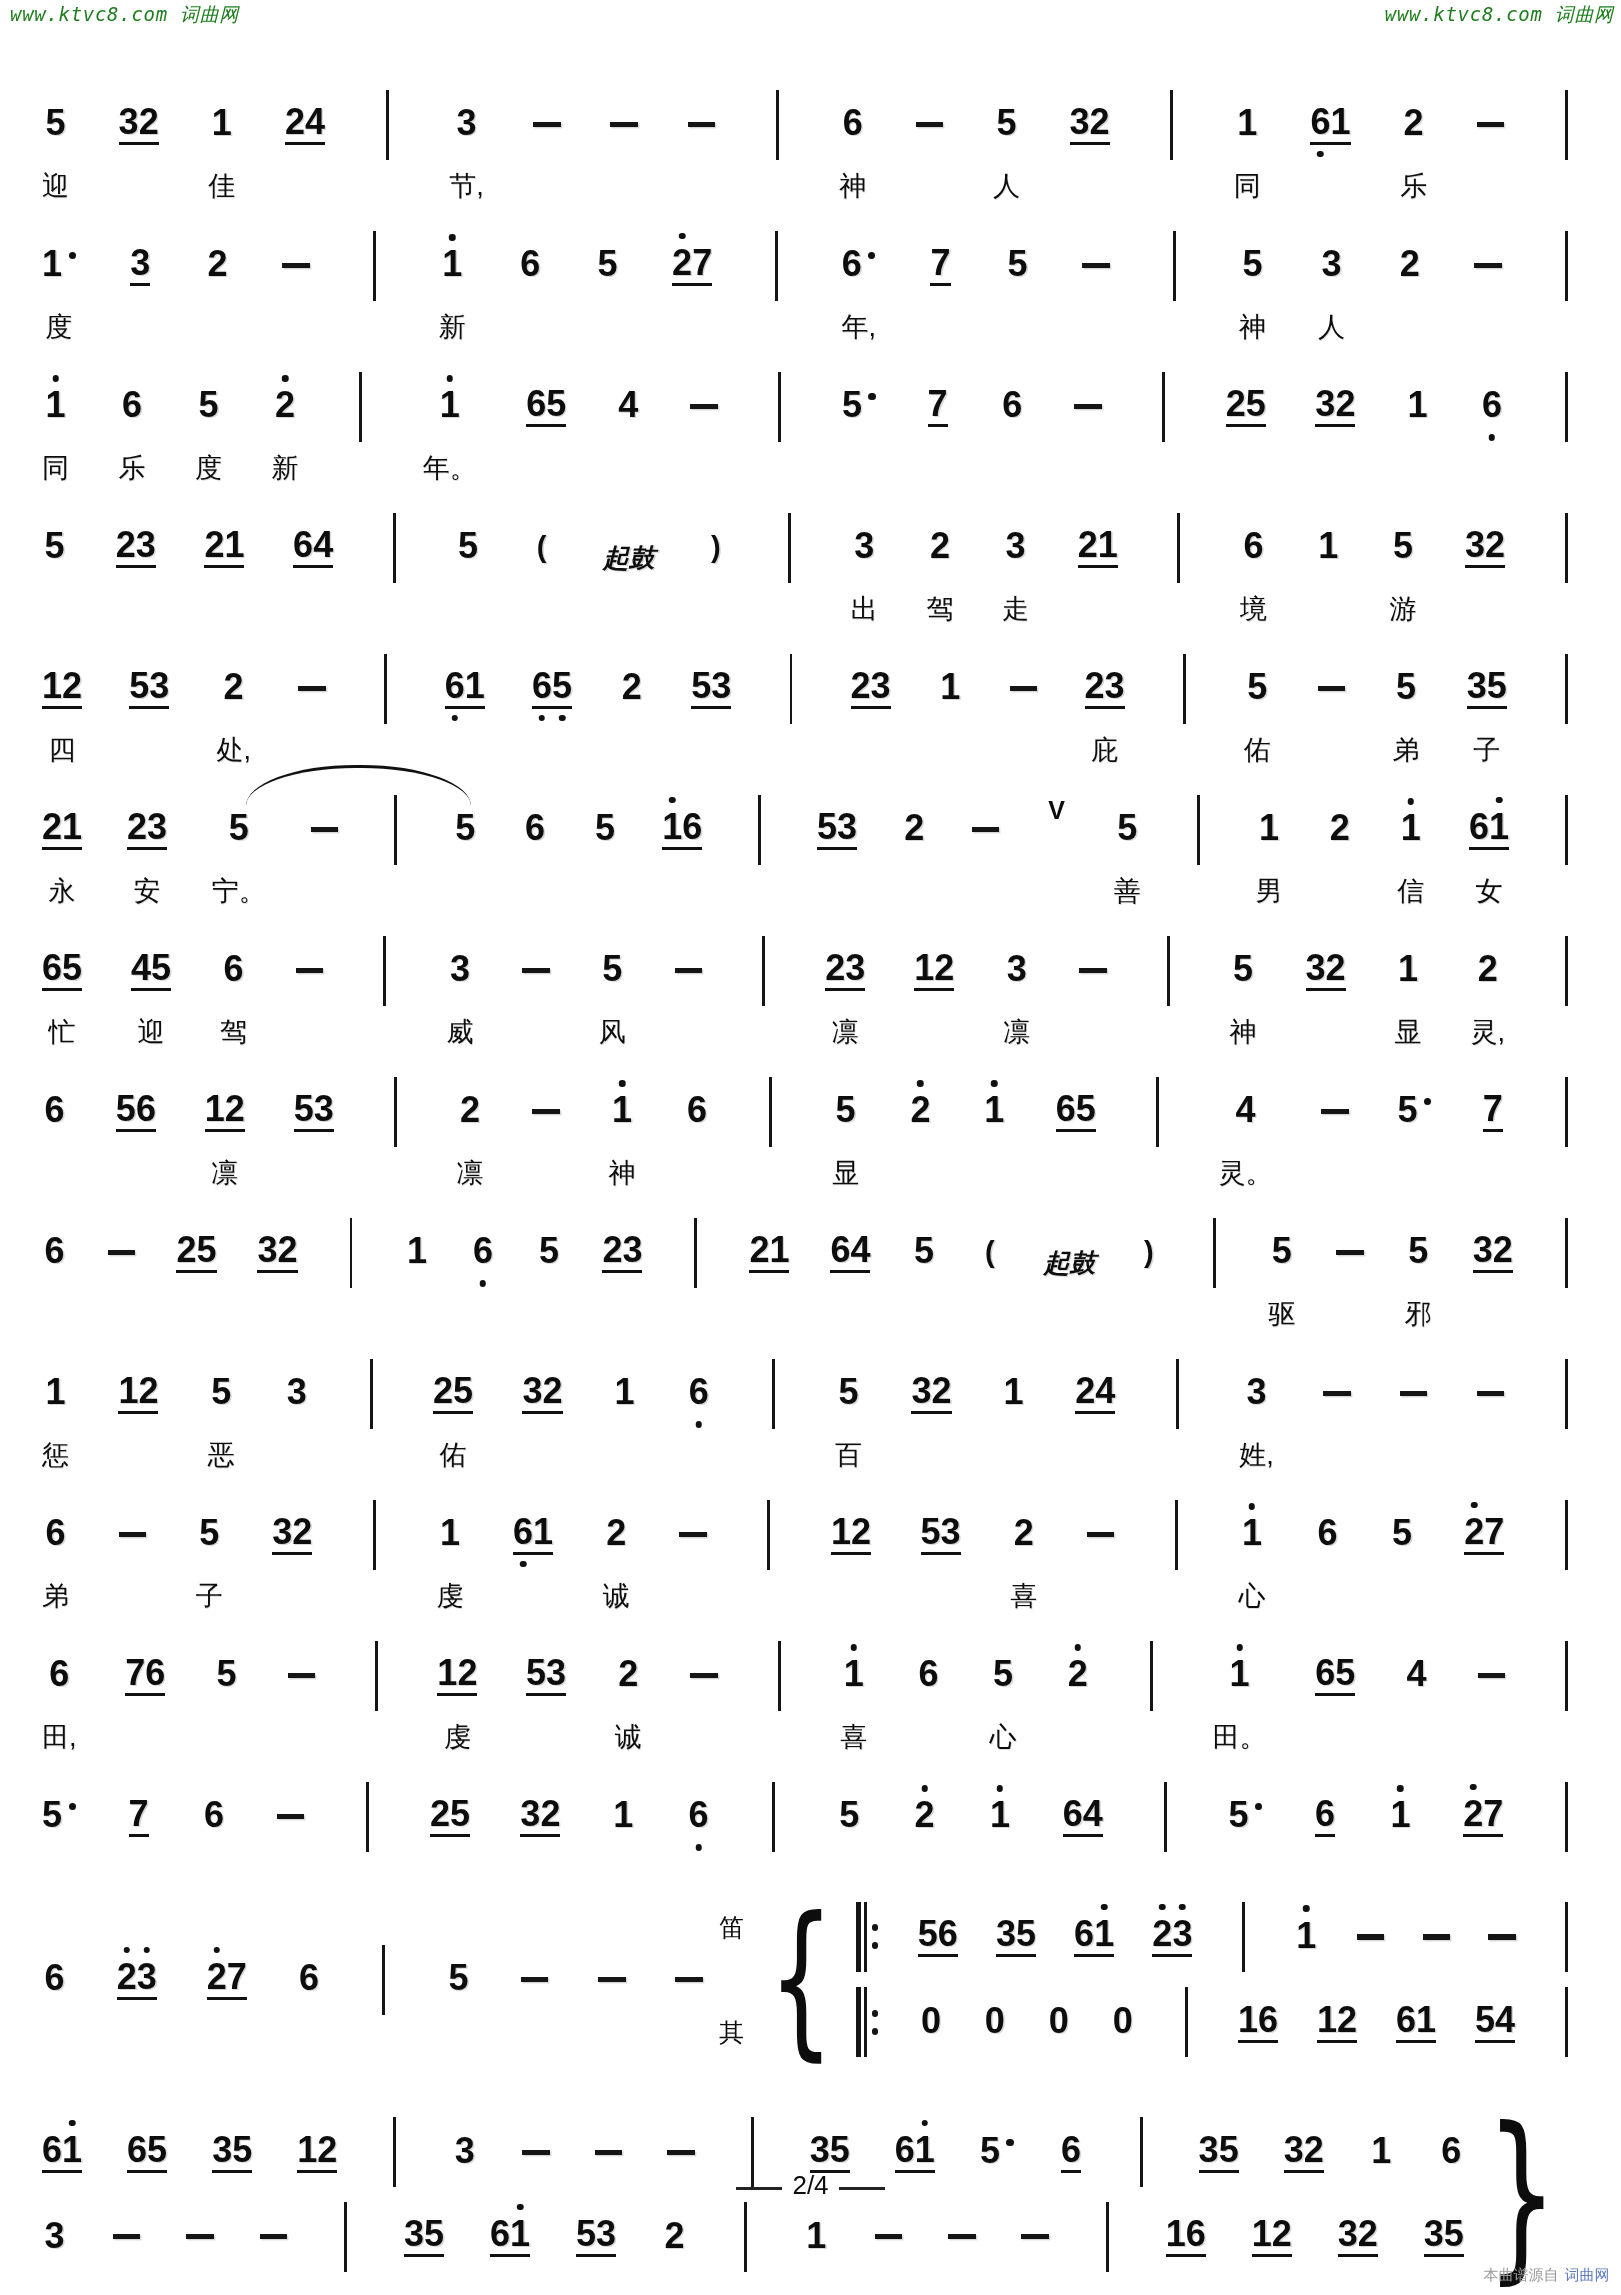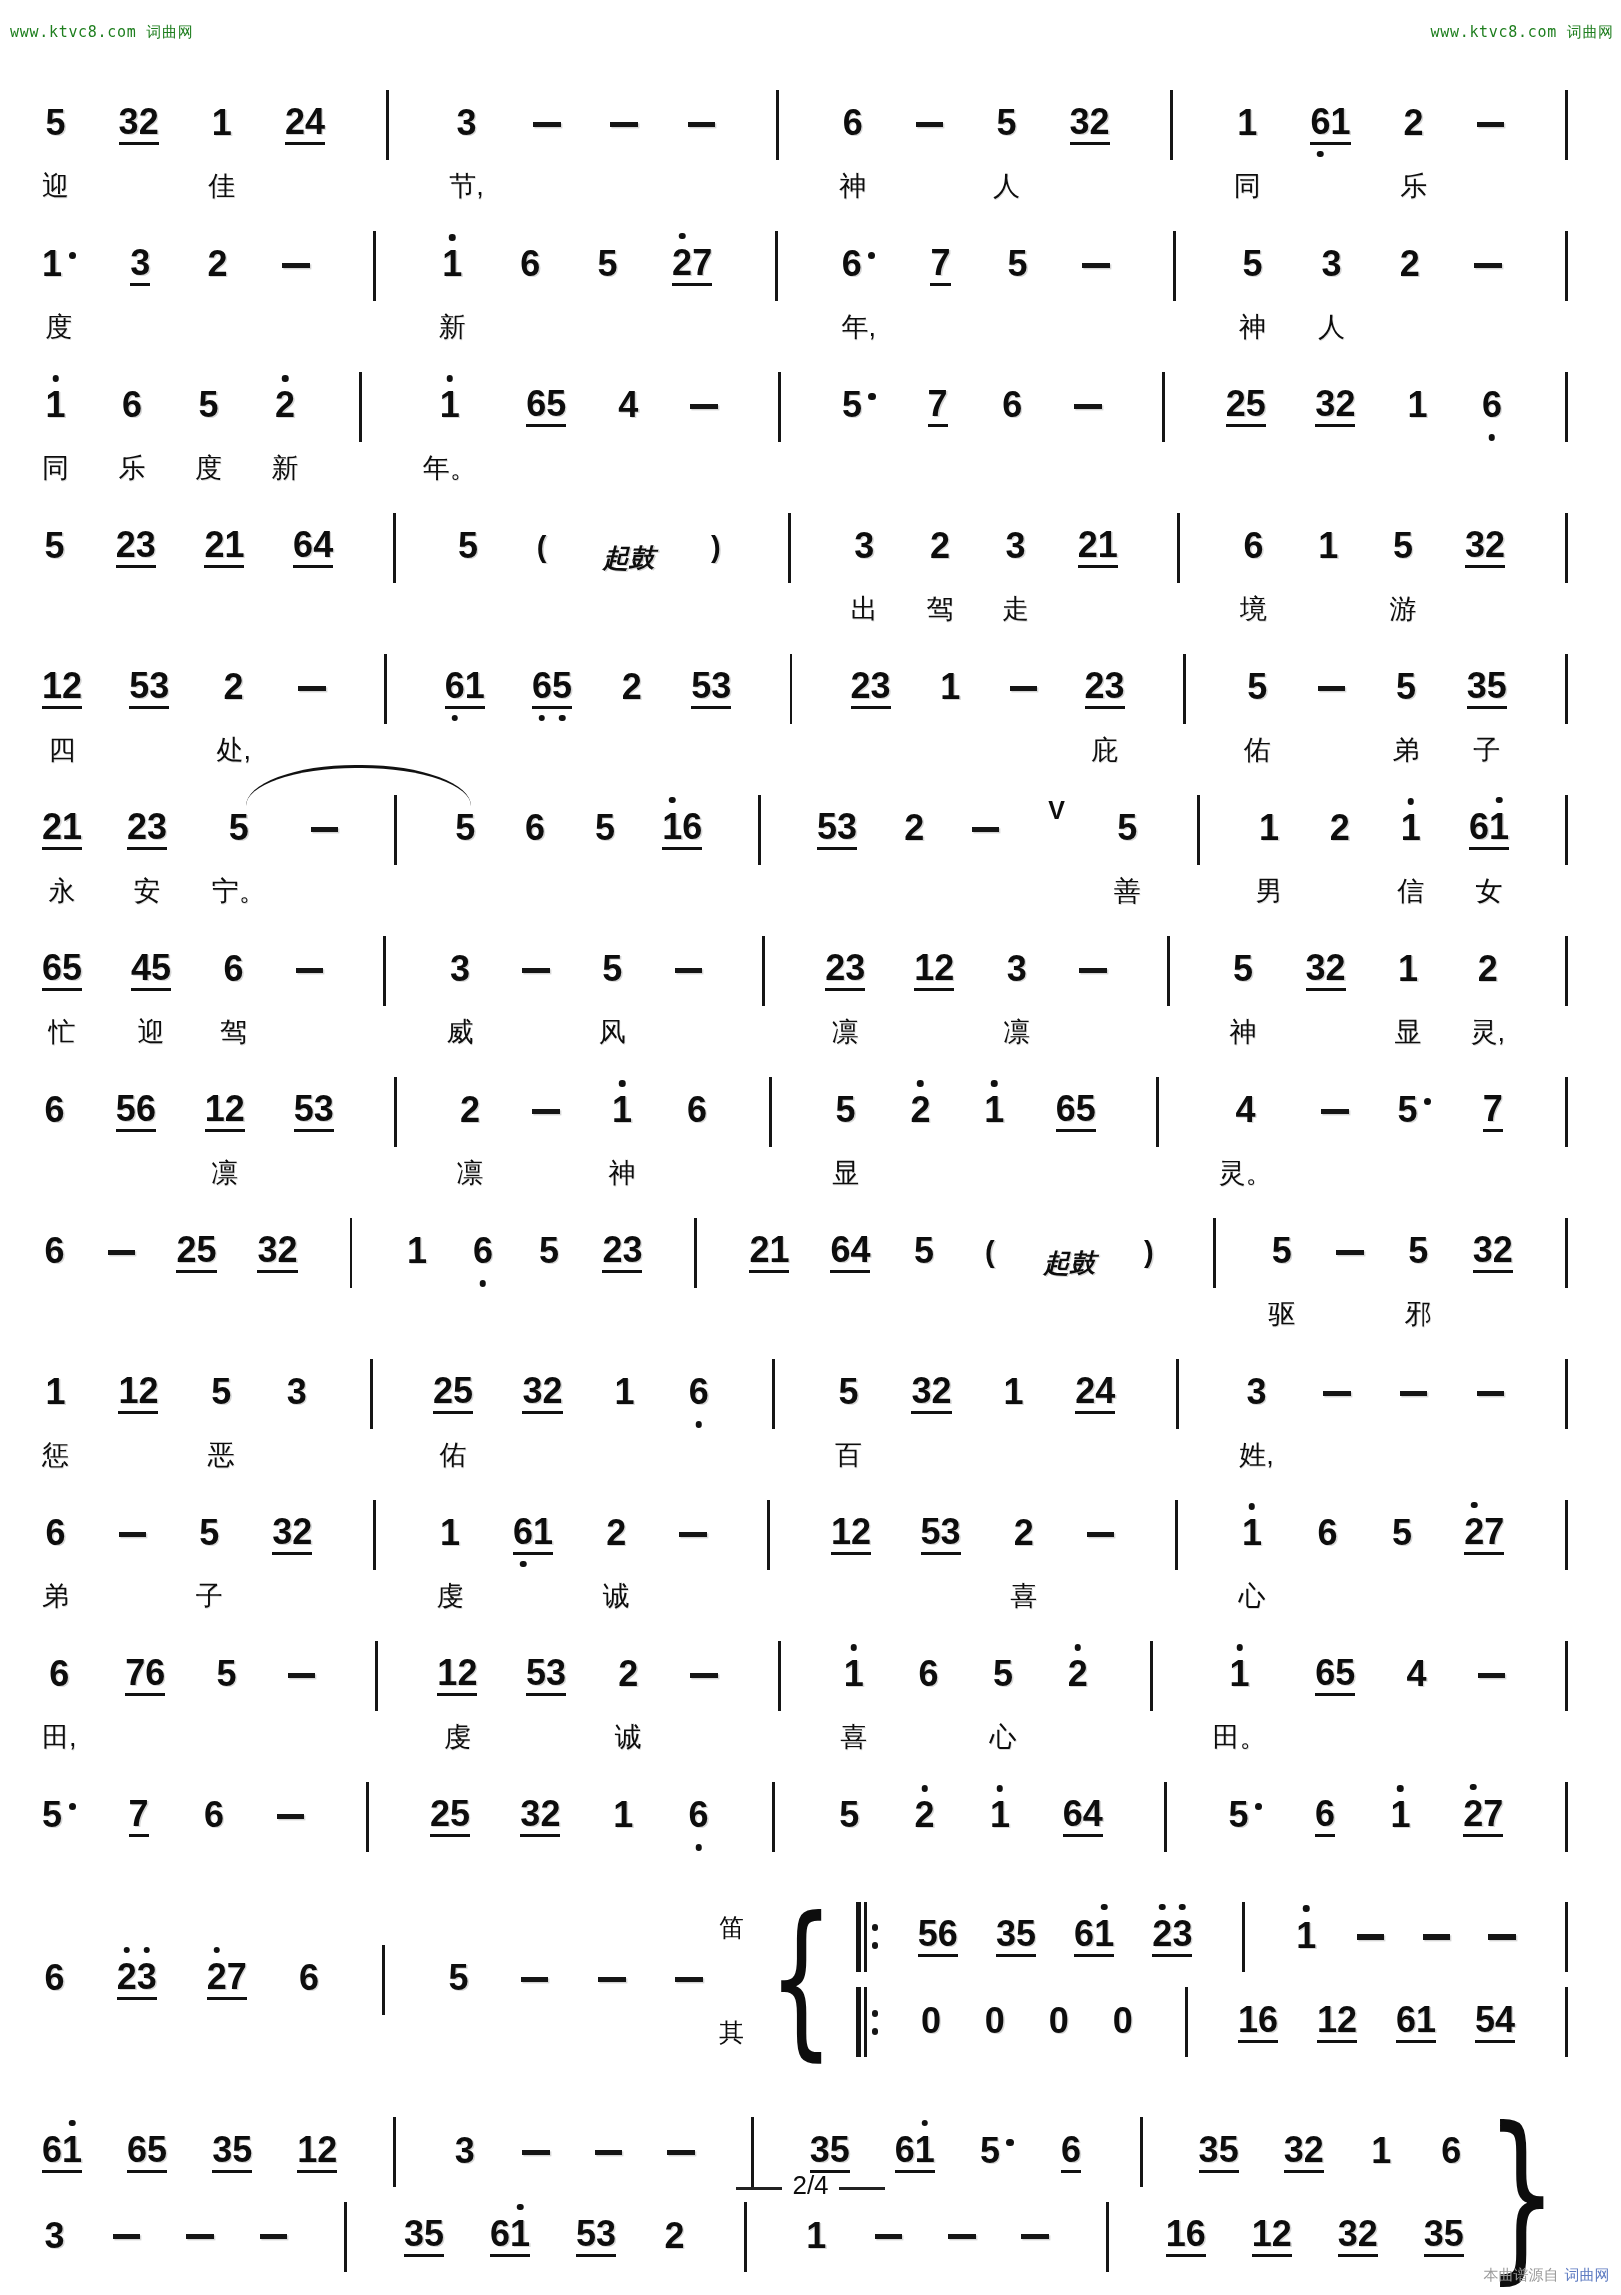--- a/index.html
+++ b/index.html
@@ -1,17 +1,17 @@
 <!DOCTYPE html>
 <html style="font-size:11.6px"><head>
 <meta charset="utf-8">
 <style>
   html,body{margin:0;padding:0;background:#ffffff;}
   body{width:1621px;height:2295px;position:relative;font-family:"Liberation Sans",sans-serif;color:#0d0d0d;overflow:hidden;}
-  .wm{position:absolute;top:23px;font-family:"DejaVu Sans Mono",monospace;font-size:15px;color:#1e7e1e;letter-spacing:0.7px;}
+  .wm{position:absolute;top:2px;font-family:"DejaVu Sans Mono",monospace;font-size:19px;color:#1e7e1e;letter-spacing:0.7px;font-style:italic;}
   .wm.left{left:10px;} .wm.right{right:7.2px;}
   .score{position:absolute;top:86px;left:42px;right:42px;}
   .line{display:flex;justify-content:space-between;align-items:flex-start;margin-bottom:25px;}
   .line.gap-lg{margin-bottom:41px;}
   .tok{display:flex;flex-direction:column;align-items:center;min-width:25px;}
   .narea{height:77px;display:flex;align-items:center;justify-content:center;position:relative;}
   .num{font-size:36px;font-weight:bold;line-height:1;display:inline-block;position:relative;text-shadow:1.4px 1.4px 0 #d6d6d6;white-space:nowrap;padding-bottom:2.2px;}
   .num.u1{border-bottom:3.6px solid #111;}
   .dgt{display:inline-block;position:relative;}
   .dot{position:absolute;left:50%;transform:translateX(-50%);width:6.5px;height:6.5px;border-radius:50%;background:#111;}

